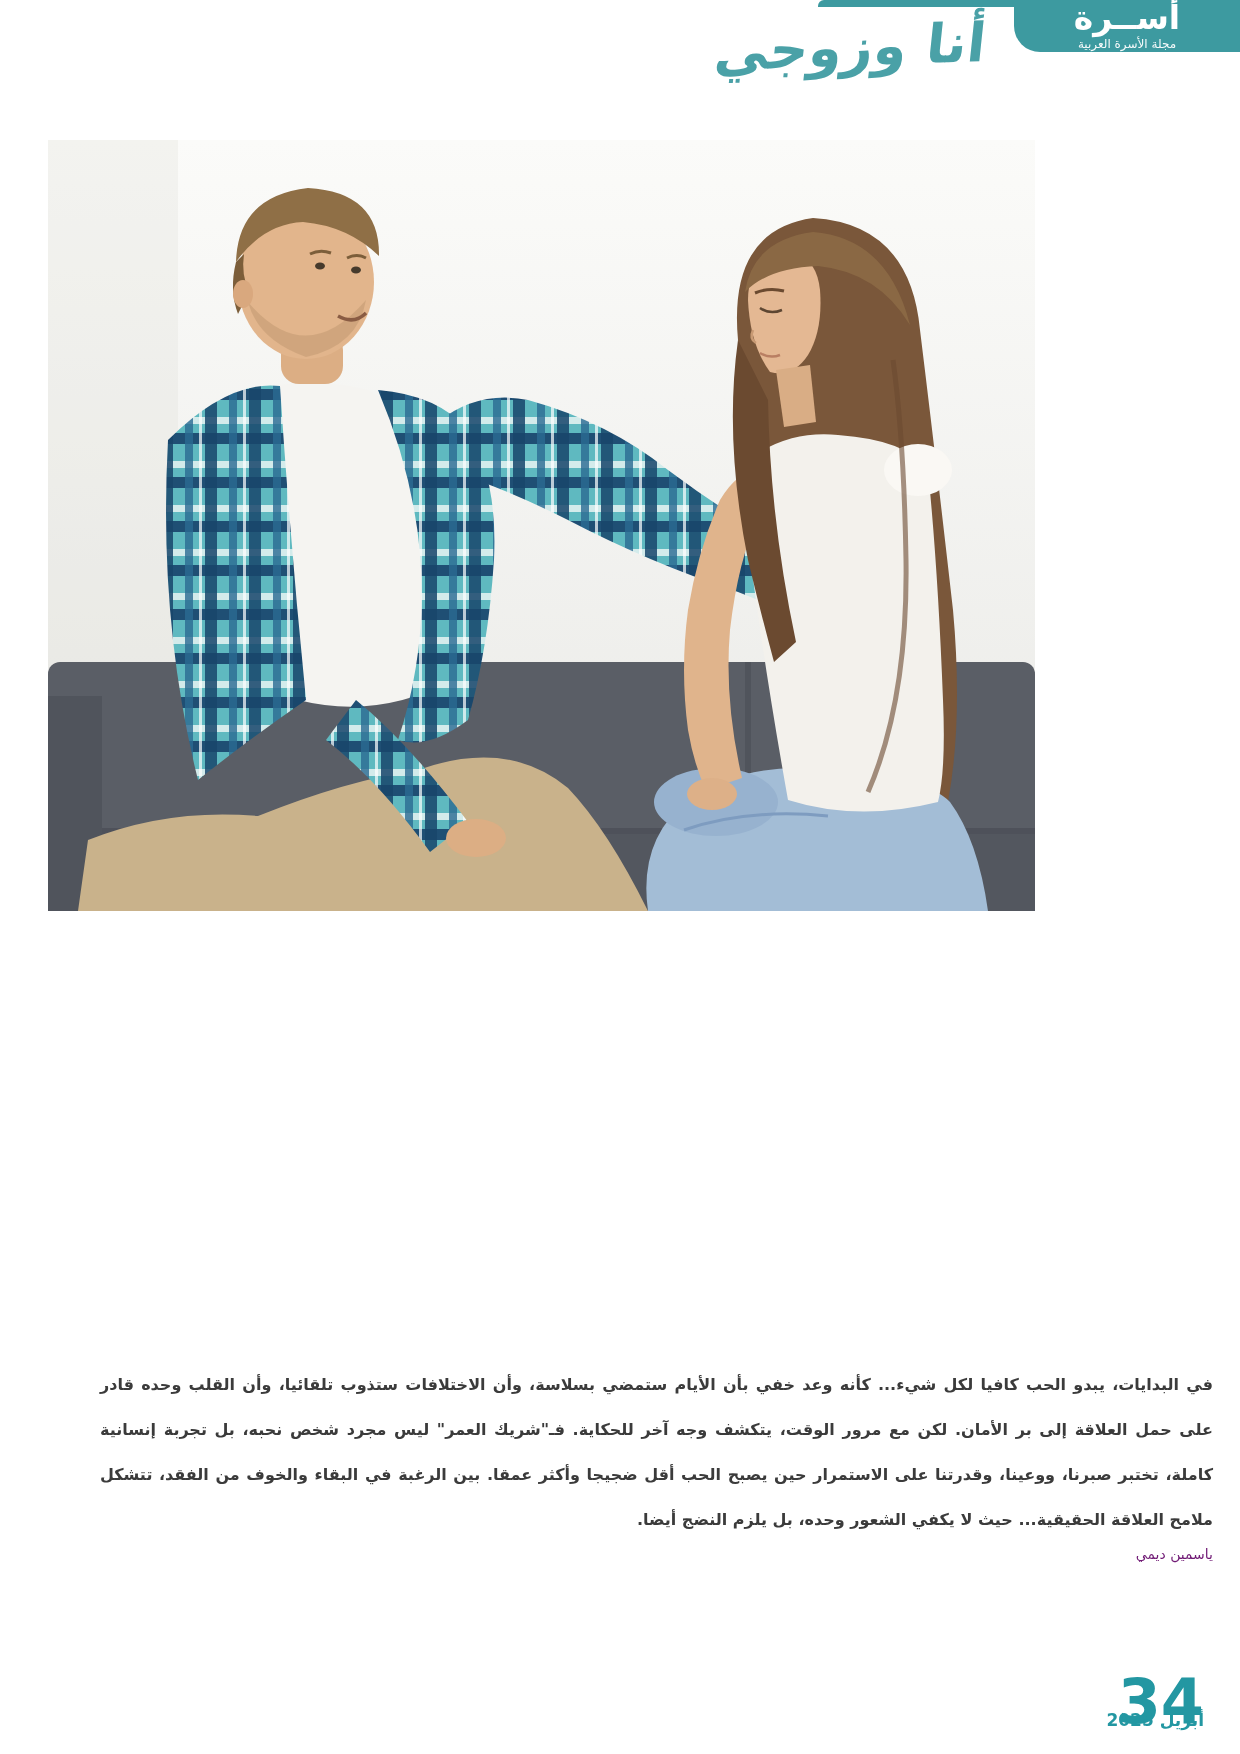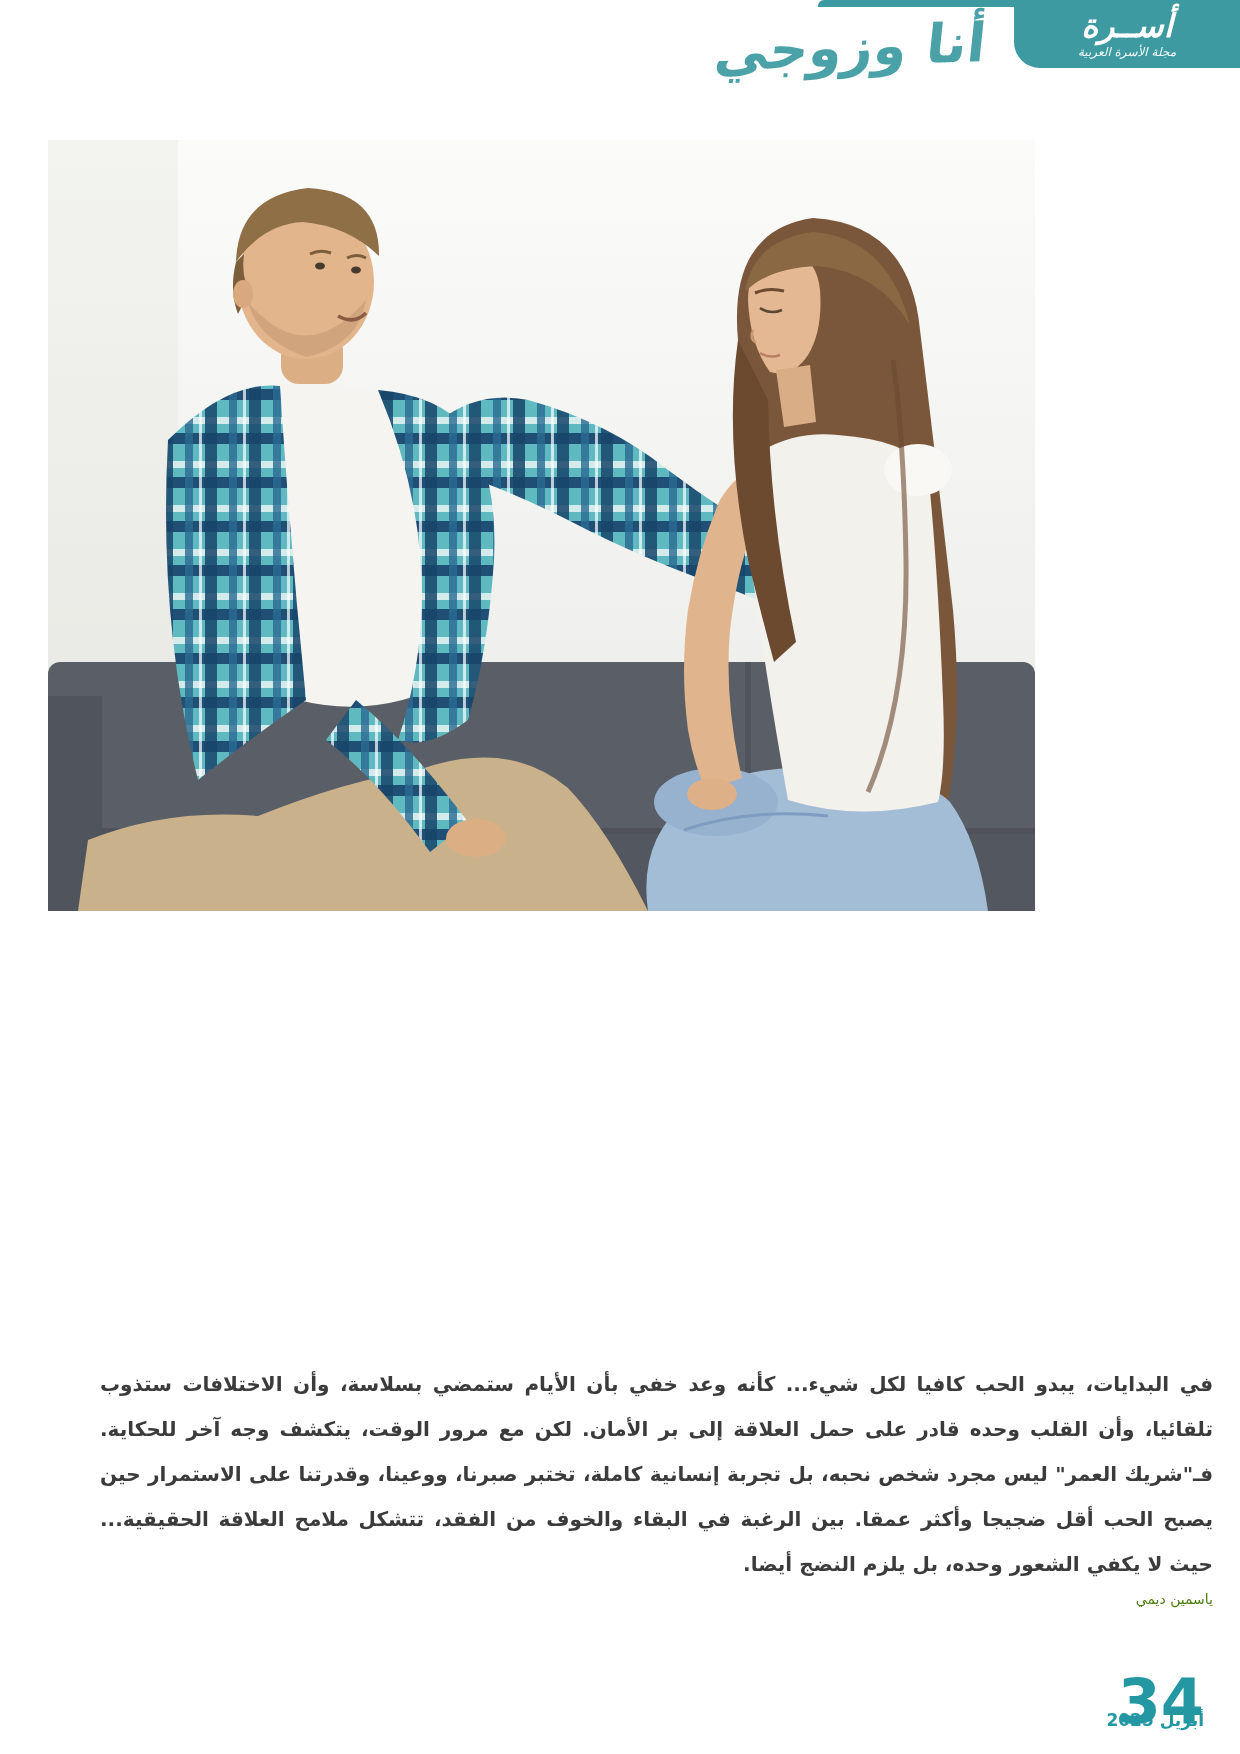--- a/index.html
+++ b/index.html
@@ -7,24 +7,24 @@
     position:relative;width:1240px;height:1754px;margin:0 auto;
     background:#ffffff;overflow:hidden;
     font-family:"DejaVu Sans",sans-serif;
   }
   
   .top-bar{
     position:absolute;top:0;left:818px;right:0;height:7px;
     background:#3d9aa0;border-top-left-radius:6px;
   }
   .logo-box{
-    position:absolute;top:0;right:0;width:226px;height:68px;
+    position:absolute;top:0;right:0;width:226px;height:52px;
     background:#3d9aa0;border-bottom-left-radius:26px;
     display:flex;flex-direction:column;align-items:center;justify-content:center;
-    color:#ffffff;direction:rtl;font-style:italic;
+    color:#ffffff;direction:rtl;
   }
   .logo-title{font-size:33px;font-weight:bold;line-height:1;letter-spacing:1px;}
   .logo-tagline{font-size:12px;margin-top:3px;opacity:.95;}
   .section-title{
     position:absolute;top:16px;right:254px;direction:rtl;
     font-size:54px;font-weight:bold;color:#4aa1a7;line-height:1;
     transform:skewX(-8deg) rotate(-2deg);transform-origin:right center;
   }
   
   .photo{
@@ -40,25 +40,25 @@
   .subhead{
     position:absolute;top:1218px;right:205px;direction:rtl;
     font-size:60px;font-weight:bold;color:#79b8b9;line-height:1;
     -webkit-text-stroke:2px #79b8b9;white-space:nowrap;
   }
   
   .lede-wrap{
     position:absolute;left:100px;right:27px;top:1362px;direction:rtl;
   }
   .lede{
-    font-size:20px;line-height:45px;font-weight:bold;color:#3b3b3b;
+    font-size:16px;line-height:45px;font-weight:bold;color:#3b3b3b;
     text-align:justify;text-align-last:right;margin:0;
   }
   .byline{
-    margin-top:4px;font-size:14px;color:#4d7c0f;text-align:right;
+    margin-top:4px;font-size:14px;color:#701a75;text-align:right;
   }
   
   .folio-number{
     position:absolute;top:1656px;right:36px;
     font-size:62px;font-weight:bold;color:#2397a2;line-height:1;margin-top:15px;
   }
   .folio-date{
     position:absolute;top:1712px;right:36px;direction:rtl;
     font-size:17px;font-weight:bold;color:#2397a2;line-height:1;white-space:nowrap;
   }

